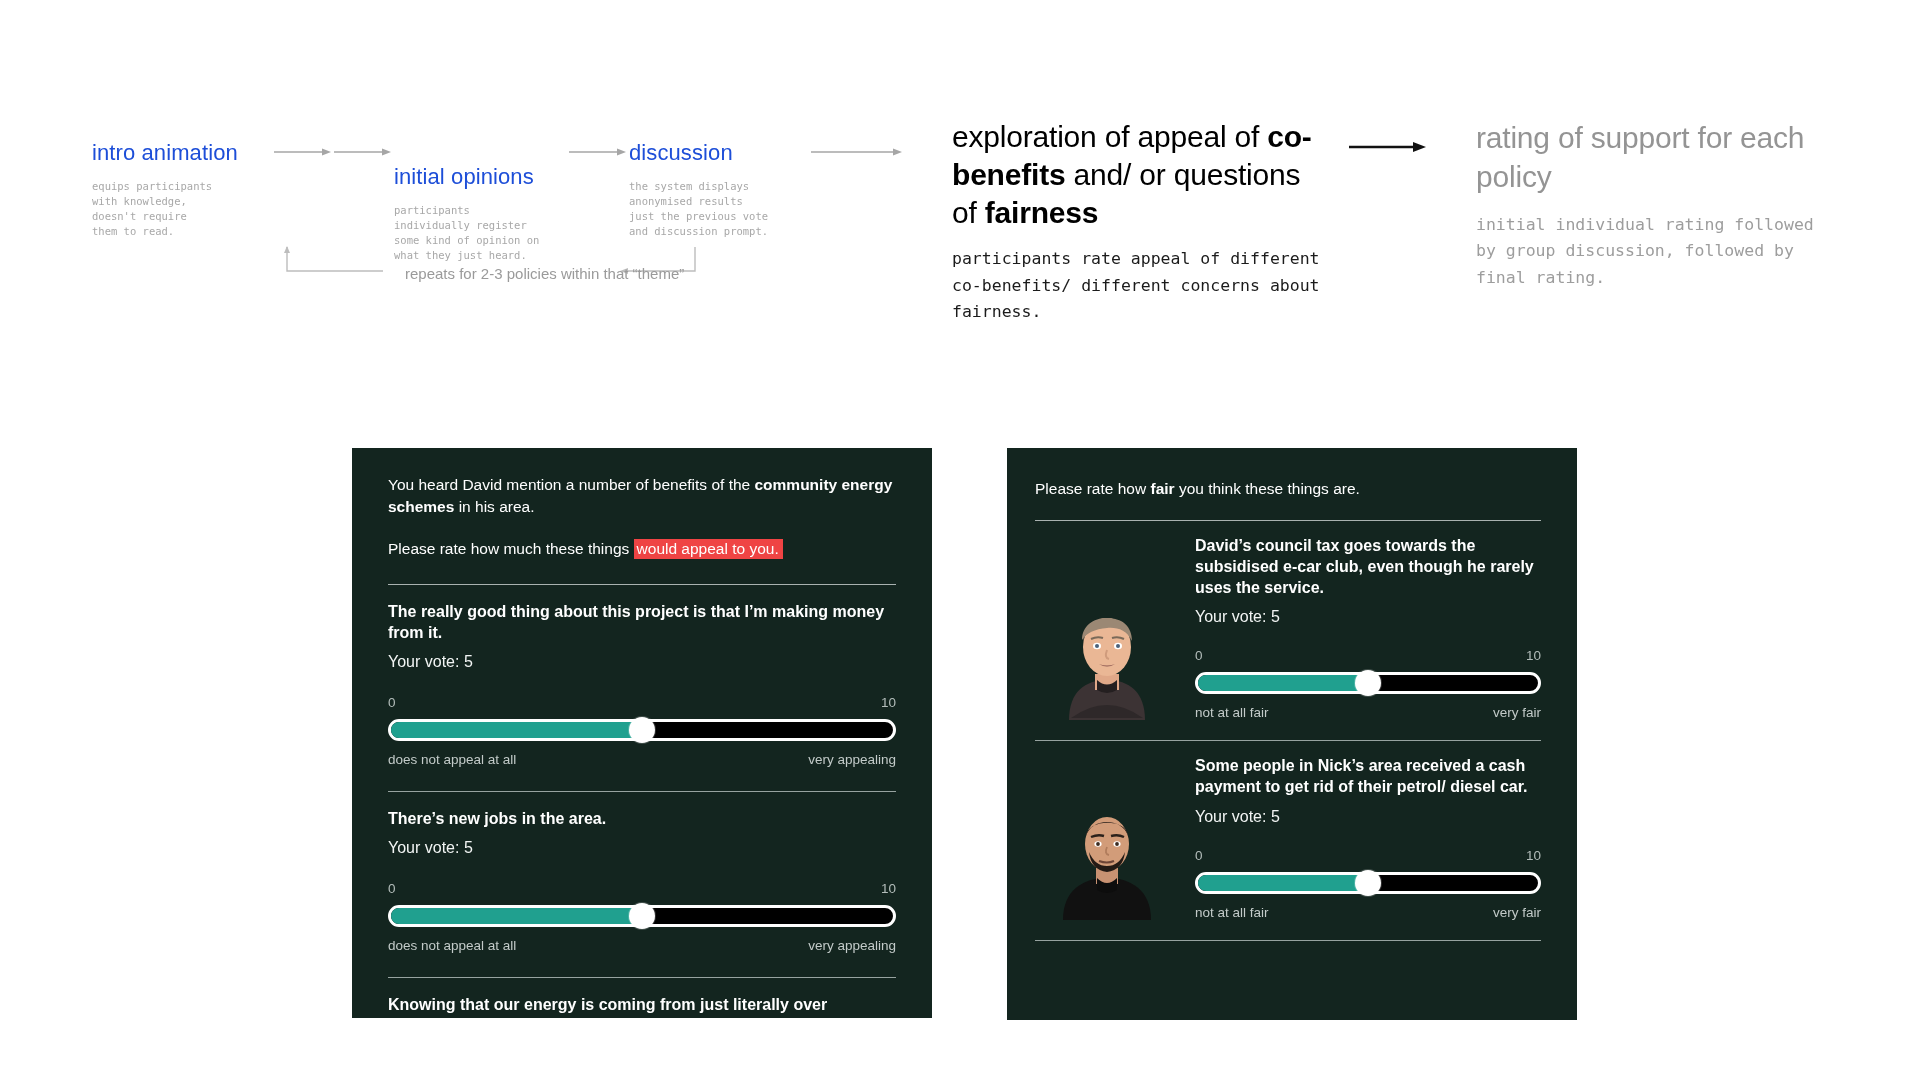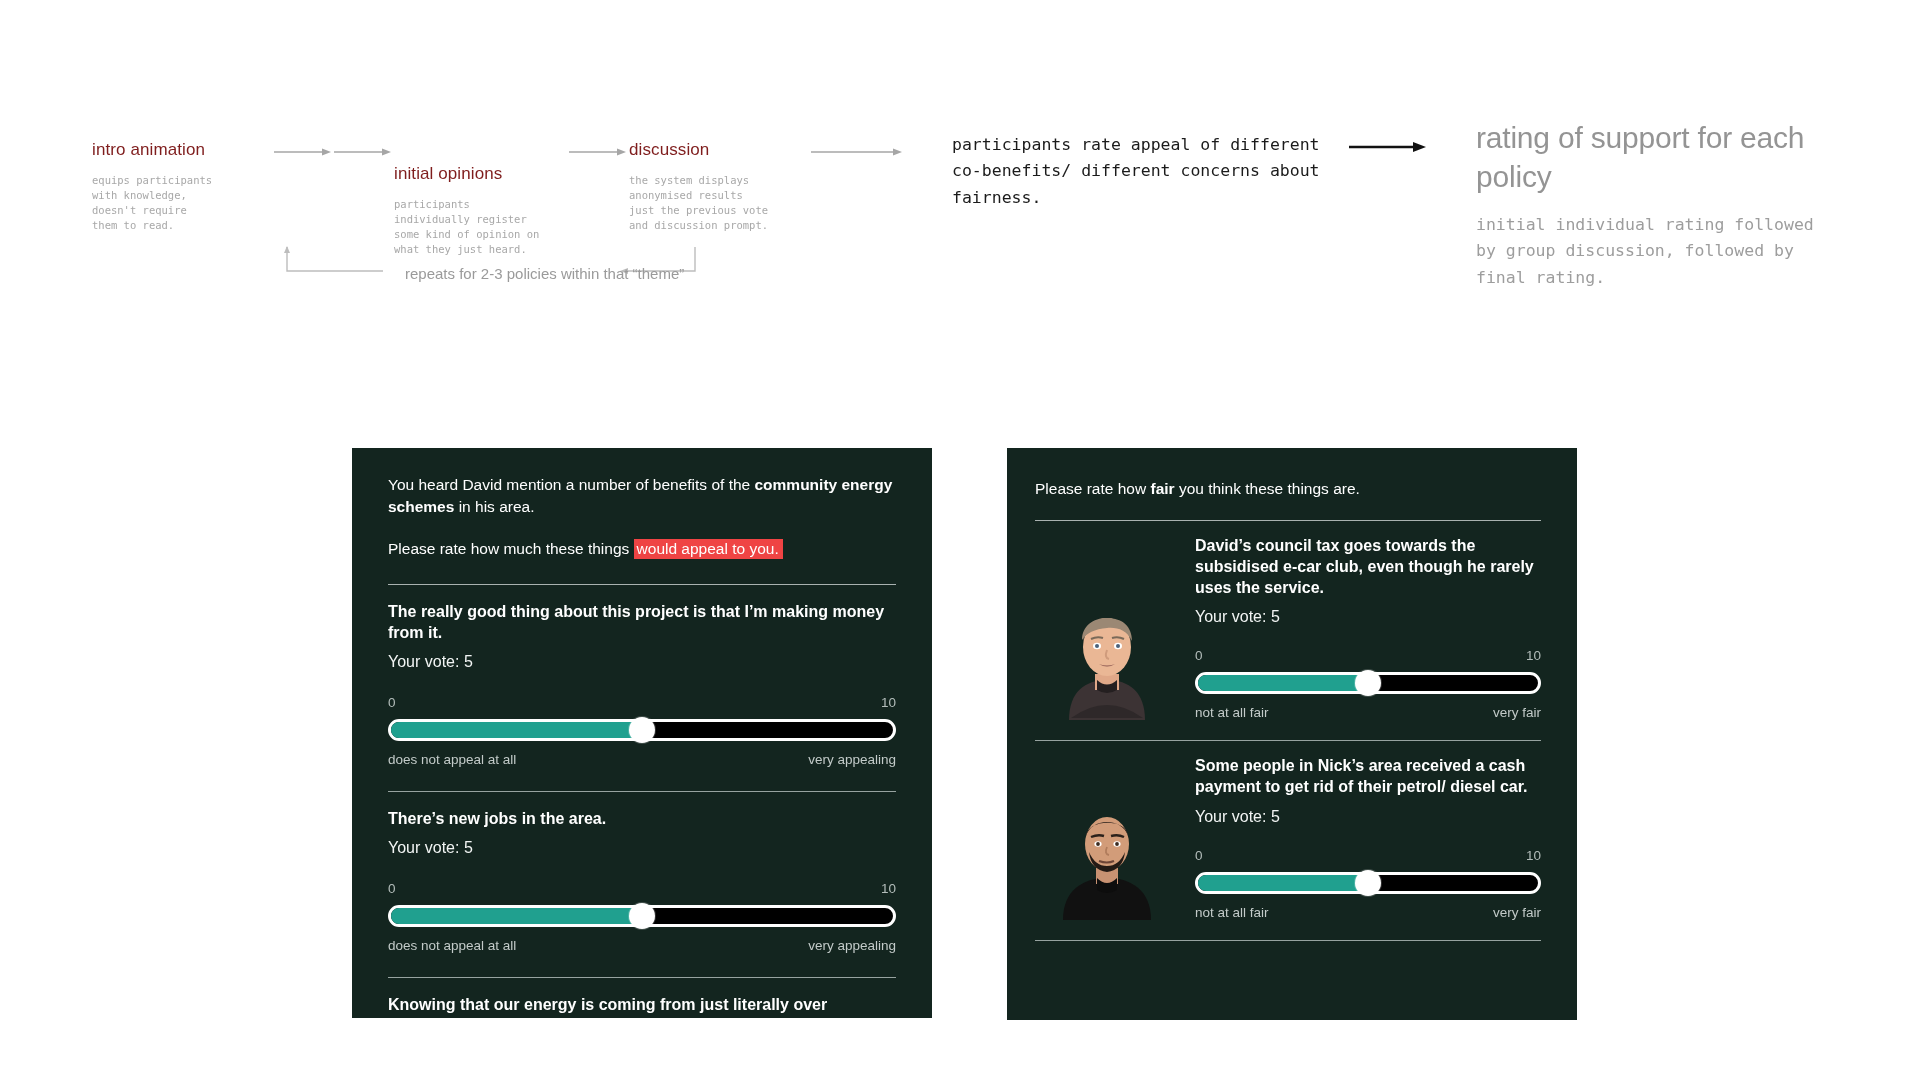--- a/index.html
+++ b/index.html
@@ -10,21 +10,21 @@
     overflow: hidden;
   }
   .page { position: relative; width: 1920px; height: 1080px; }
 
   
   .flow { position: absolute; left: 92px; top: 140px; width: 820px; }
   .flow-row { display: flex; align-items: flex-start; }
   .flow-step { width: 182px; flex: 0 0 182px; }
   .flow-step.narrow { width: 175px; flex: 0 0 175px; margin-top: 24px; }
   .flow-title {
-    font-size: 17px; color: #7f1d1d; font-weight: 400;
+    font-size: 22px; color: #1d4ed8; font-weight: 400;
     letter-spacing: .1px; white-space: nowrap; line-height: 1.2;
   }
   .flow-desc {
     margin-top: 13px;
     font-family: "DejaVu Sans Mono", monospace;
     font-size: 10.5px; line-height: 1.42; color: #a8a8a8;
   }
   .flow-arrow { flex: 0 0 60px; height: 18px; position: relative; margin-top: 6px; }
   .flow-arrow.long { flex: 0 0 92px; }
   .flow-arrow svg { display: block; }
@@ -195,20 +195,21 @@
     <svg width="480" height="34" viewBox="0 0 480 34">
       <path d="M22 2 L22 26 L118 26" fill="none" stroke="#bdbdbd" stroke-width="1.4"></path>
       <path d="M19 8 L22 1 L25 8" fill="#bdbdbd"></path>
       <path d="M430 2 L430 26 L358 26" fill="none" stroke="#bdbdbd" stroke-width="1.4"></path>
       <path d="M363 23 L355 26 L363 29 Z" fill="#bdbdbd"></path>
     </svg>
     <div class="repeat-label">repeats for 2-3 policies within that “theme”</div>
   </div>
 
   <div class="mid-block">
+    <div class="mid-heading"><span>exploration of appeal of </span><b>co-benefits</b><span> and/ or questions of </span><b>fairness</b></div>
     <div class="mid-sub">participants rate appeal of different co-benefits/ different concerns about fairness.</div>
   </div>
 
   <div class="mid-arrow">
     <svg width="78" height="14" viewBox="0 0 78 14">
       <line x1="0" y1="7" x2="65" y2="7" stroke="#111" stroke-width="2.4"></line>
       <path d="M64 2 L77 7 L64 12 Z" fill="#111"></path>
     </svg>
   </div>
 

